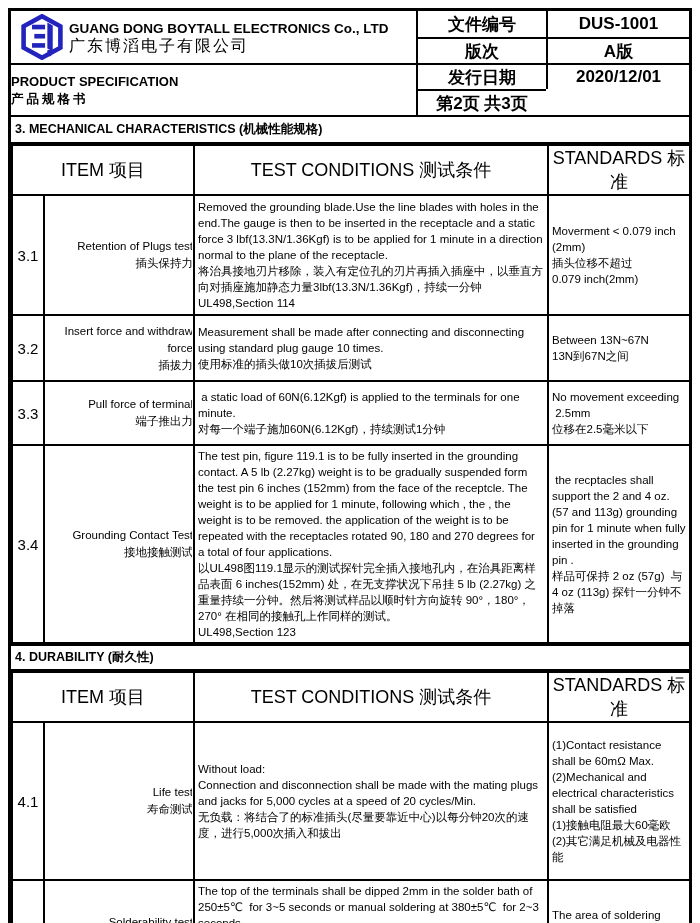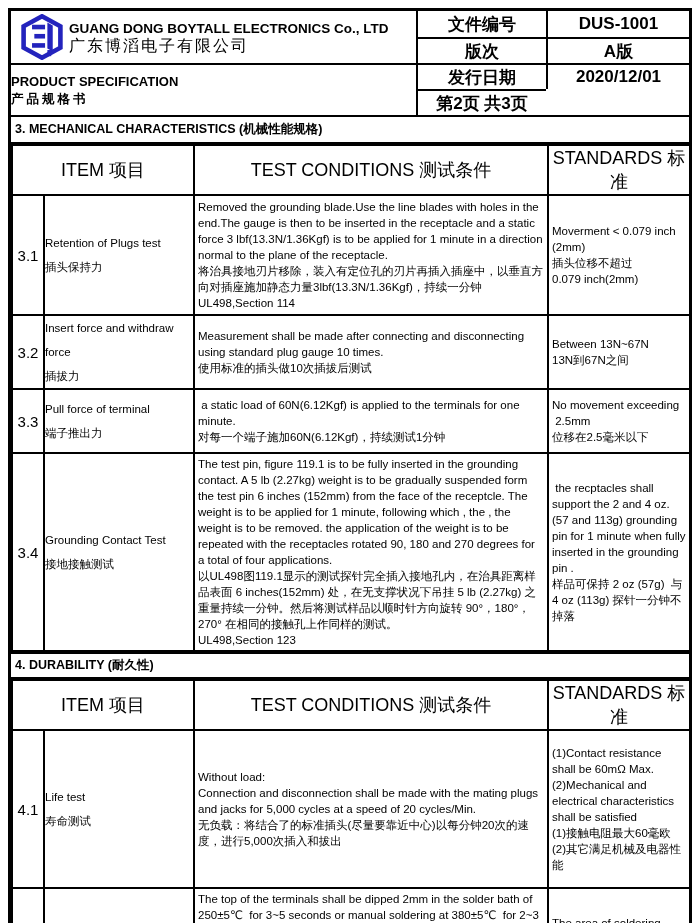--- a/index.html
+++ b/index.html
@@ -69,21 +69,21 @@
   table.spec th {
     font-weight: normal;
     font-size: 18px;
     height: 22px;
   }
   col.c-num  { width: 32px; }
   col.c-item { width: 150px; }
   col.c-cond { width: 354px; }
   col.c-std  { width: 142px; }
   td.num  { text-align: center; font-size: 15px; }
-  td.item { text-align: left; font-size: 11.5px; line-height: 24px; white-space: pre-wrap; }
+  td.item { text-align: right; font-size: 11.5px; line-height: 17px; white-space: pre-wrap; border-radius: 15px; }
   td.cond, td.std {
     font-size: 11.5px; line-height: 16px;
     padding: 2px 3px;
     white-space: pre-wrap;
     word-wrap: break-word;
     vertical-align: middle;
     text-align: left;
   }
 </style>
 </head>

